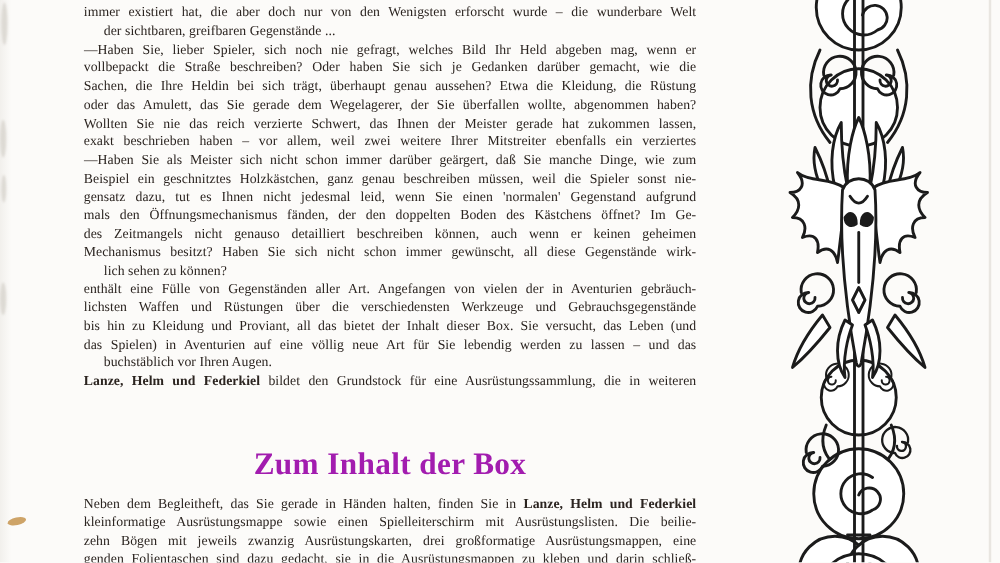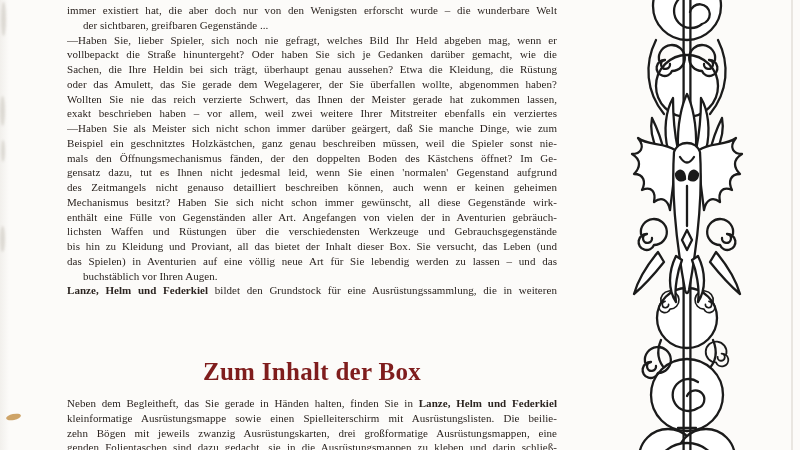--- a/index.html
+++ b/index.html
@@ -12,21 +12,21 @@
   .textcol{position:absolute;left:67px;top:3px;width:490px;}
   .line{
     font-size:11px;line-height:14.75px;height:14.75px;overflow:hidden;
     text-align:justify;text-align-last:justify;letter-spacing:0.05px;
   }
   .line.no-just{text-align-last:left;margin-left:16px;}
   .b{font-weight:700;}
   .heading{
     position:absolute;left:67px;top:358px;width:490px;
     text-align:center;font-size:25px;font-weight:700;letter-spacing:0.3px;
-    color:#7f1d1d;
+    color:#a21caf;
   }
   .contents{position:absolute;left:67px;top:396px;width:490px;}
   .ornament{position:absolute;left:628px;top:0;width:118px;height:450px;}
   .left-edge{
     position:absolute;left:0;top:0;width:9px;height:450px;
     background:linear-gradient(to right,#eeece8,#fcfbf9);opacity:.75;
   }
   .smudge{position:absolute;background:#dddad4;border-radius:50%;filter:blur(1px);}
   .sm1{left:1px;top:2px;width:5px;height:34px;}
   .sm2{left:0;top:96px;width:5px;height:30px;}
@@ -48,31 +48,32 @@
   <div class="smudge sm2"></div>
   <div class="smudge sm3"></div>
   <div class="smudge sm4"></div>
   <div class="speck"></div>
   <div class="right-edge-line"></div>
 
   <div class="textcol">
       <div class="line"><span>immer existiert hat, die aber doch nur von den Wenigsten erforscht wurde – die wunderbare Welt</span></div>
       <div class="line no-just"><span>der sichtbaren, greifbaren Gegenstände ...</span></div>
       <div class="line"><span>—Haben Sie, lieber Spieler, sich noch nie gefragt, welches Bild Ihr Held abgeben mag, wenn er</span></div>
-      <div class="line"><span>vollbepackt die Straße hinuntergeht? Oder haben Sie sich je Gedanken darüber gemacht, wie die</span></div>
+      <div class="line"><span>vollbepackt die Straße beschreiben? Oder haben Sie sich je Gedanken darüber gemacht, wie die</span></div>
       <div class="line"><span>Sachen, die Ihre Heldin bei sich trägt, überhaupt genau aussehen? Etwa die Kleidung, die Rüstung</span></div>
       <div class="line"><span>oder das Amulett, das Sie gerade dem Wegelagerer, der Sie überfallen wollte, abgenommen haben?</span></div>
       <div class="line"><span>Wollten Sie nie das reich verzierte Schwert, das Ihnen der Meister gerade hat zukommen lassen,</span></div>
       <div class="line"><span>exakt beschrieben haben – vor allem, weil zwei weitere Ihrer Mitstreiter ebenfalls ein verziertes</span></div>
       <div class="line"><span>—Haben Sie als Meister sich nicht schon immer darüber geärgert, daß Sie manche Dinge, wie zum</span></div>
       <div class="line"><span>Beispiel ein geschnitztes Holzkästchen, ganz genau beschreiben müssen, weil die Spieler sonst nie-</span></div>
+      <div class="line"><span>gensatz dazu, tut es Ihnen nicht jedesmal leid, wenn Sie einen 'normalen' Gegenstand aufgrund</span></div>
       <div class="line"><span>mals den Öffnungsmechanismus fänden, der den doppelten Boden des Kästchens öffnet? Im Ge-</span></div>
-      <div class="line"><span>gensatz dazu, tut es Ihnen nicht jedesmal leid, wenn Sie einen 'normalen' Gegenstand aufgrund</span></div>
       <div class="line"><span>des Zeitmangels nicht genauso detailliert beschreiben können, auch wenn er keinen geheimen</span></div>
       <div class="line"><span>Mechanismus besitzt? Haben Sie sich nicht schon immer gewünscht, all diese Gegenstände wirk-</span></div>
+      <div class="line no-just"><span>lich sehen zu können?</span></div>
       <div class="line"><span>enthält eine Fülle von Gegenständen aller Art. Angefangen von vielen der in Aventurien gebräuch-</span></div>
       <div class="line"><span>lichsten Waffen und Rüstungen über die verschiedensten Werkzeuge und Gebrauchsgegenstände</span></div>
       <div class="line"><span>bis hin zu Kleidung und Proviant, all das bietet der Inhalt dieser Box. Sie versucht, das Leben (und</span></div>
       <div class="line"><span>das Spielen) in Aventurien auf eine völlig neue Art für Sie lebendig werden zu lassen – und das</span></div>
       <div class="line no-just"><span>buchstäblich vor Ihren Augen.</span></div>
       <div class="line"><span class="b">Lanze, Helm und Federkiel</span><span> bildet den Grundstock für eine Ausrüstungssammlung, die in weiteren</span></div>
     </div>
 
   <div class="heading">Zum Inhalt der Box</div>
 

